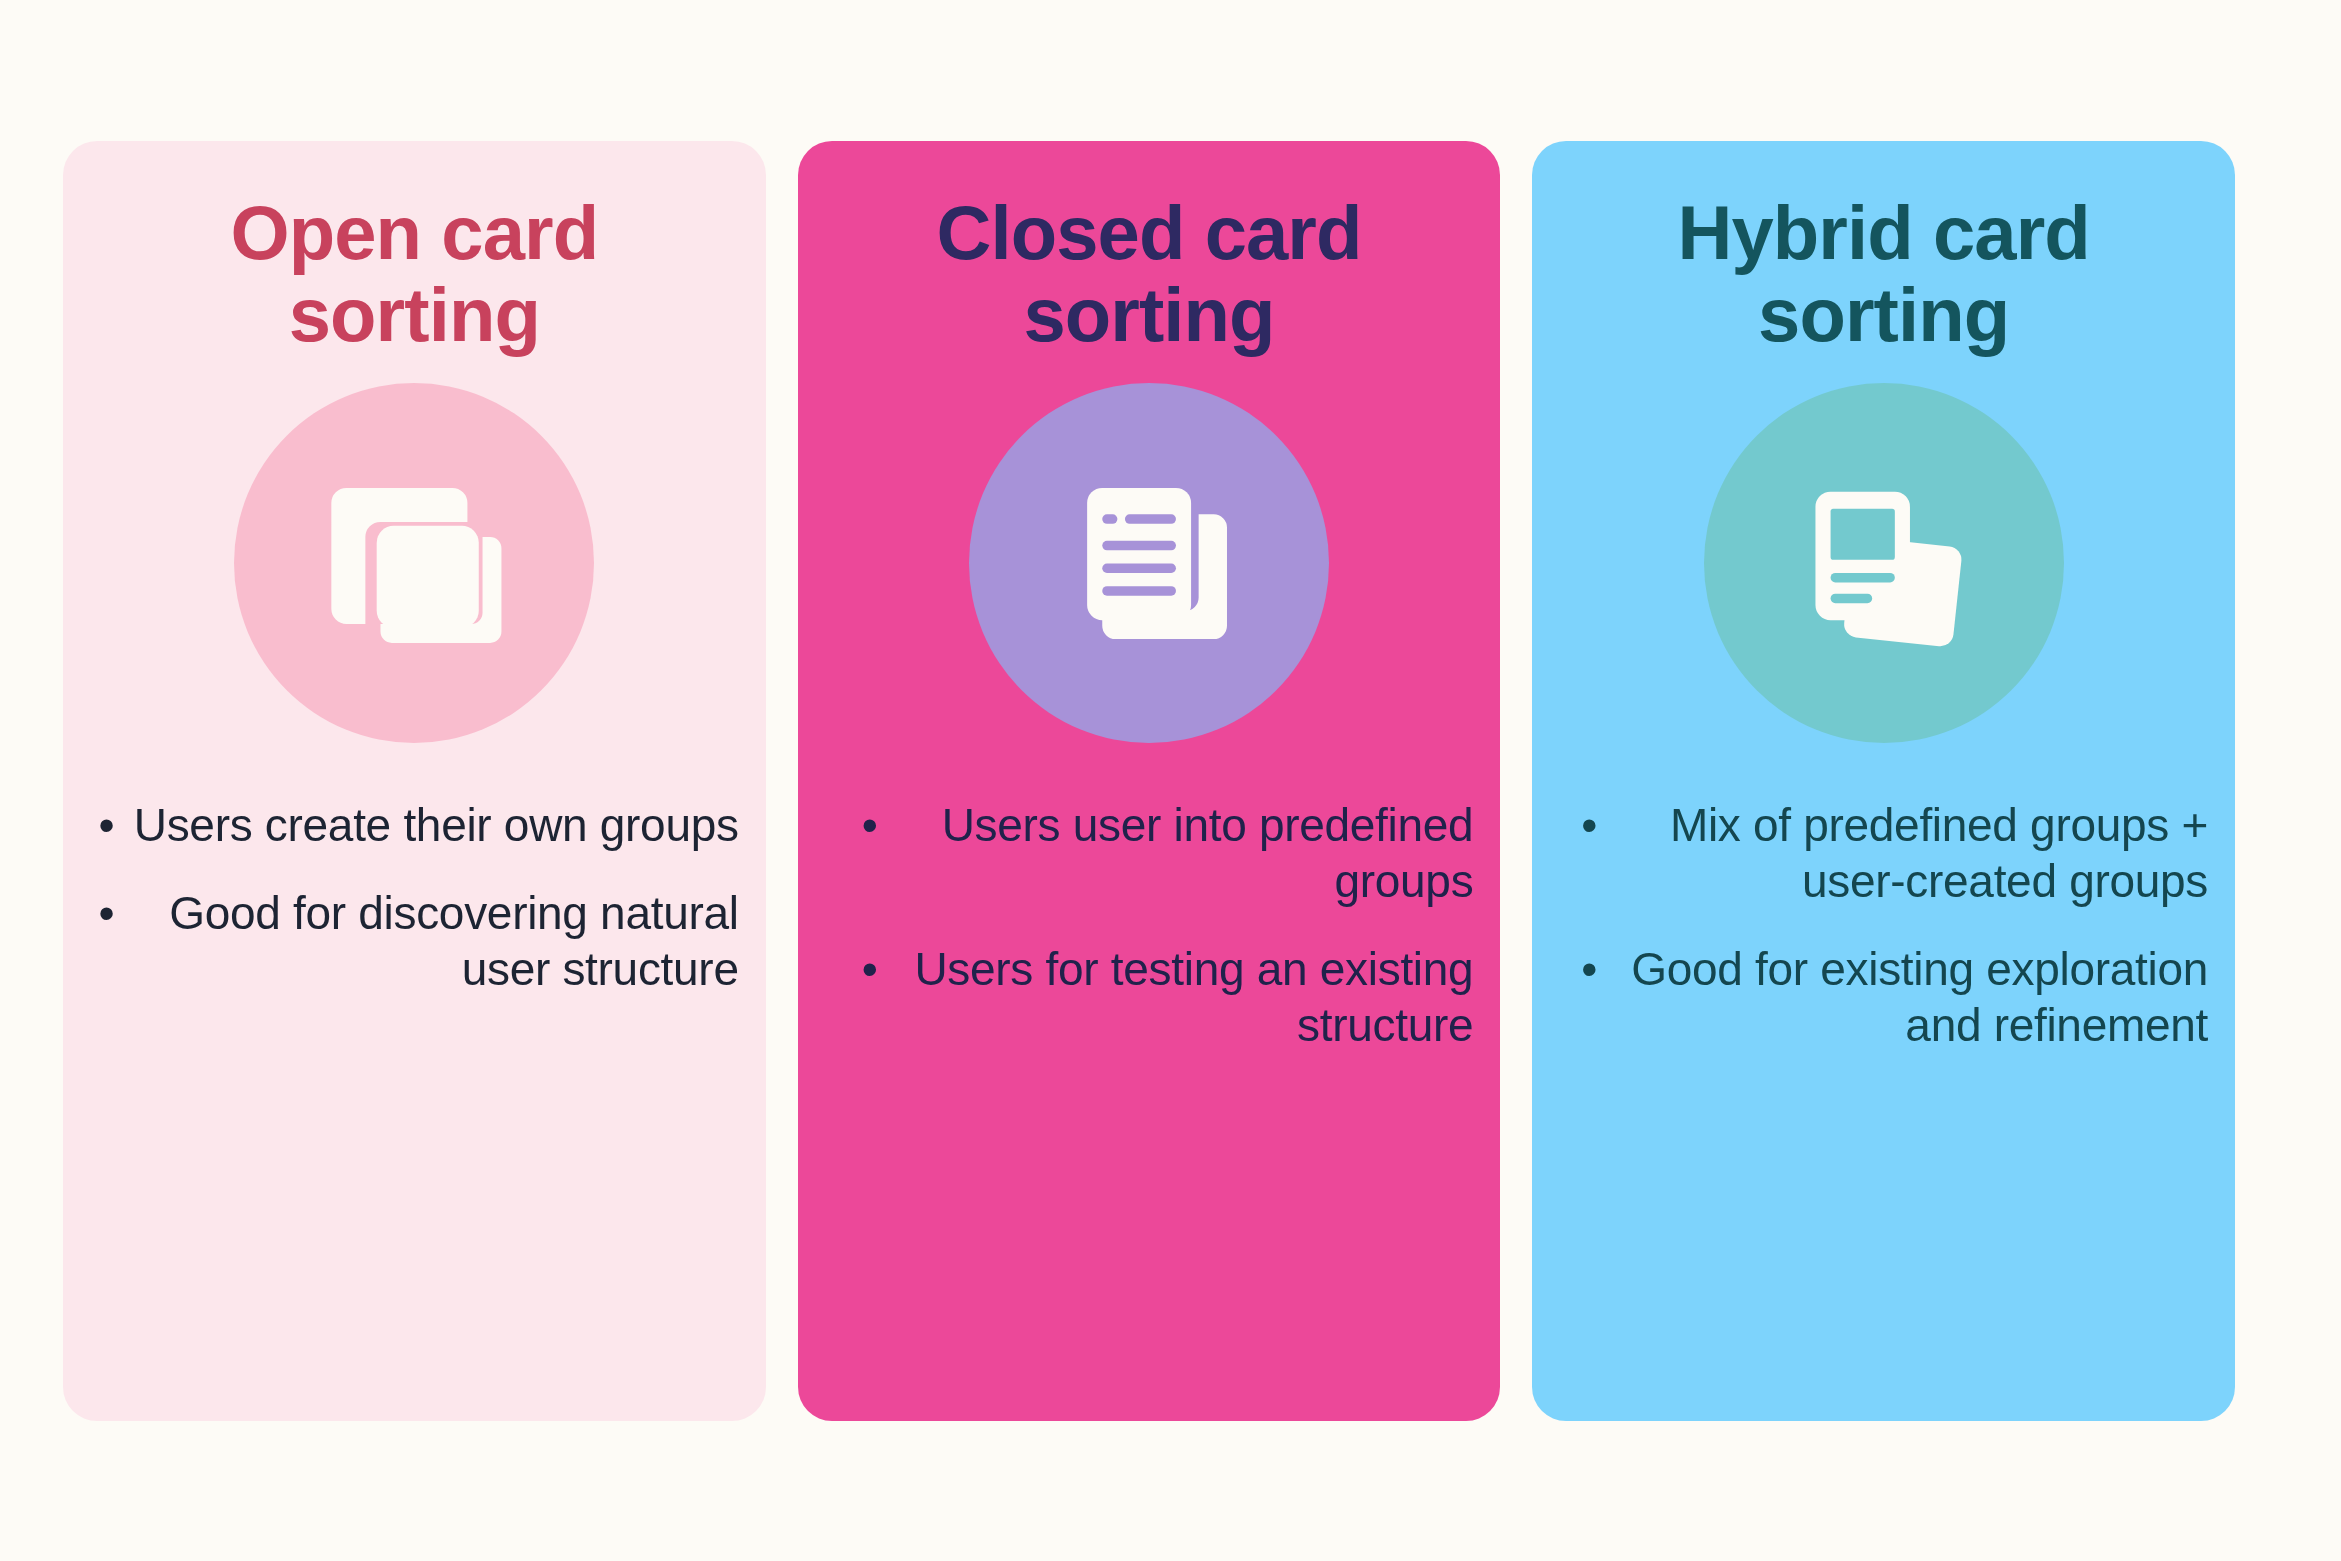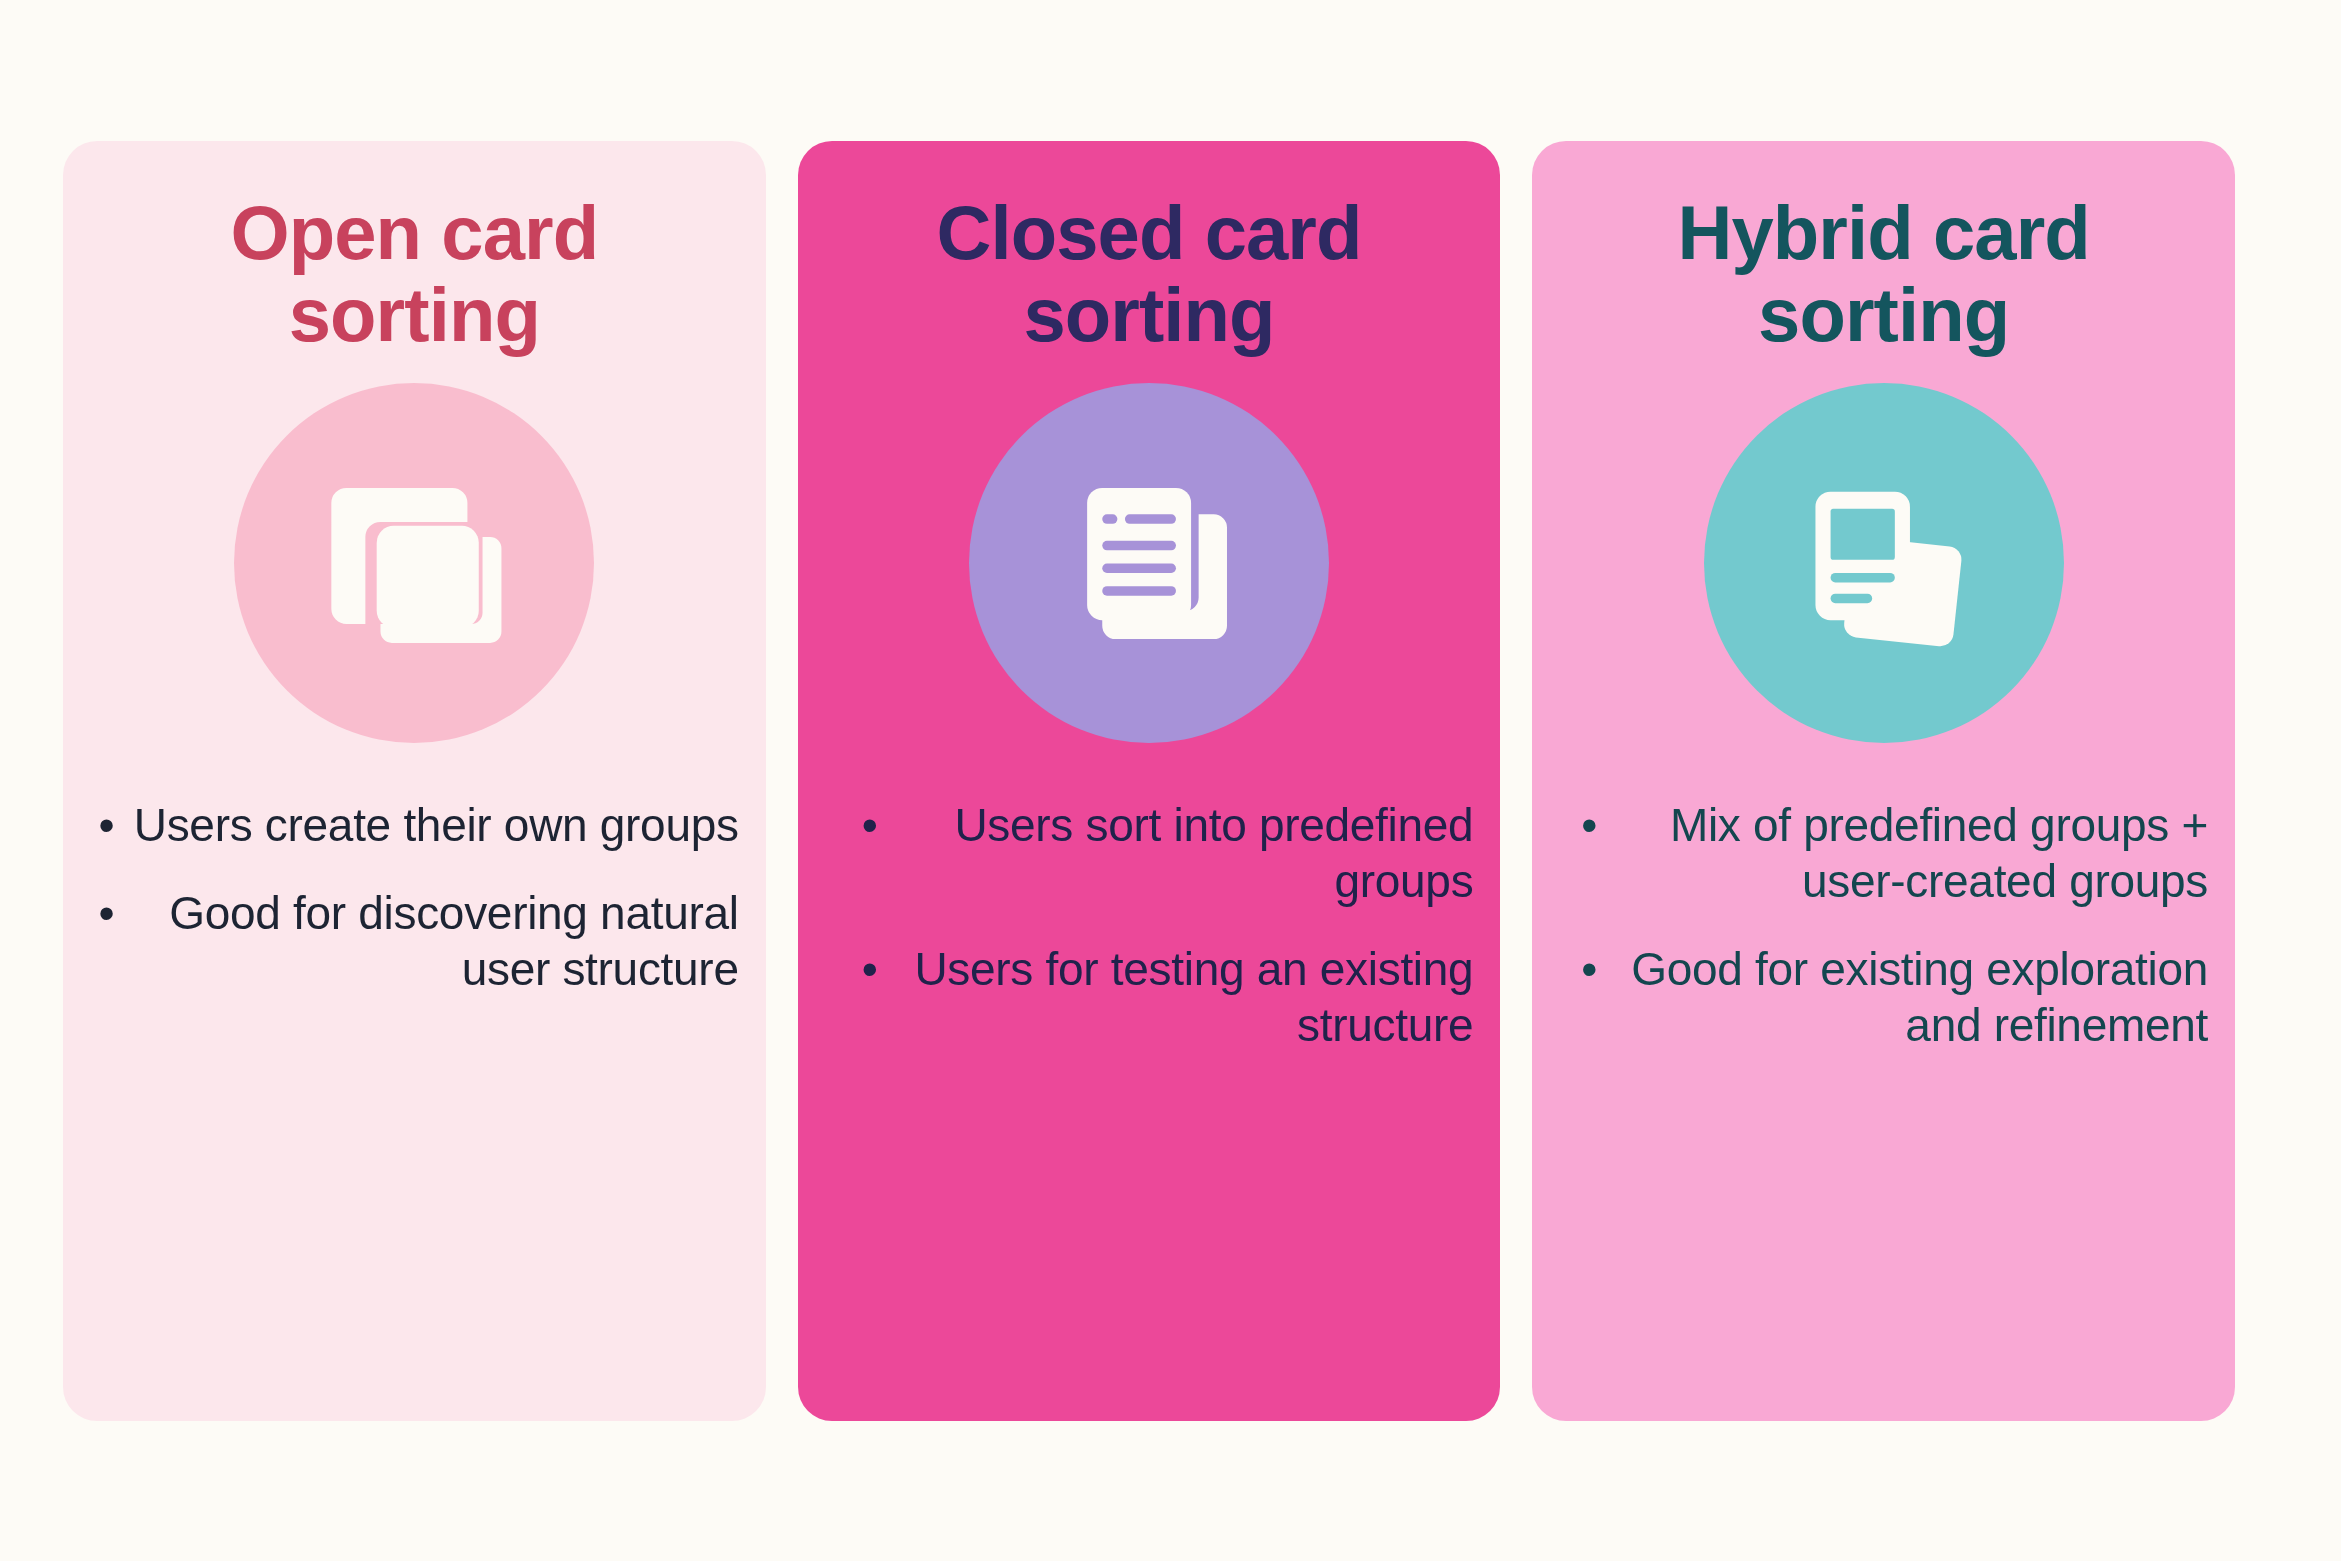--- a/index.html
+++ b/index.html
@@ -25,21 +25,21 @@
     border-radius:34px;
     box-sizing:border-box;
     display:flex;
     flex-direction:column;
     align-items:center;
     padding:51px 27px 24.4px 27px;
     overflow:hidden;
   }
   .card--open   { background:#FCE7EC; }
   .card--closed { background:#ec4899; }
-  .card--hybrid { background:#f9a8d4; }
+  .card--hybrid { background:#7dd3fc; }
 
   .card-title{
     text-align:center;
     font-weight:700;
     font-size:76px;
     line-height:1.08;
     letter-spacing:-0.9px;
     margin:0;
     white-space:pre-line;
   }
@@ -142,21 +142,21 @@
           <rect x="25" y="38" width="39" height="5" rx="2.5" fill="#A792D8"></rect>
           <rect x="25" y="50" width="39" height="5" rx="2.5" fill="#A792D8"></rect>
           <rect x="25" y="62" width="39" height="5" rx="2.5" fill="#A792D8"></rect>
         </svg>
       </span>
     </div>
 
     <ul class="bullets">
       <li class="bullet">
         <span class="bullet-dot">•</span>
-        <span class="bullet-text">Users sort into predefined groups</span>
+        <span class="bullet-text">Users user into predefined groups</span>
       </li>
       <li class="bullet">
         <span class="bullet-dot">•</span>
         <span class="bullet-text">Users for testing an existing structure</span>
       </li>
     </ul>
   </section>
 
   <section class="card card--hybrid">
     <h2 class="card-title">Hybrid card

